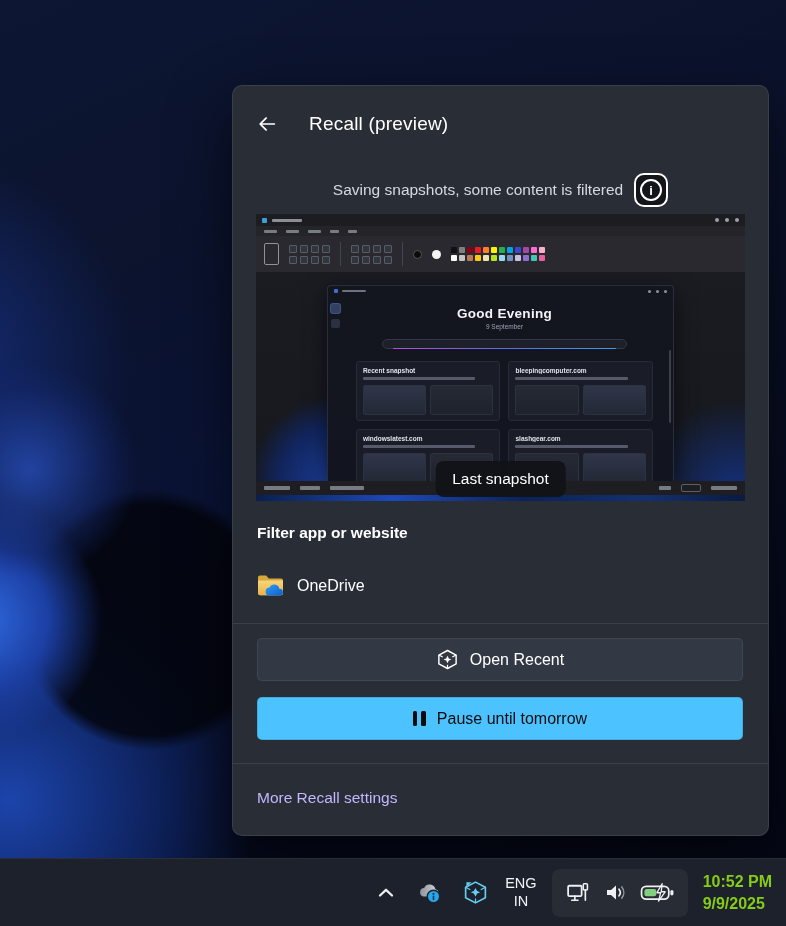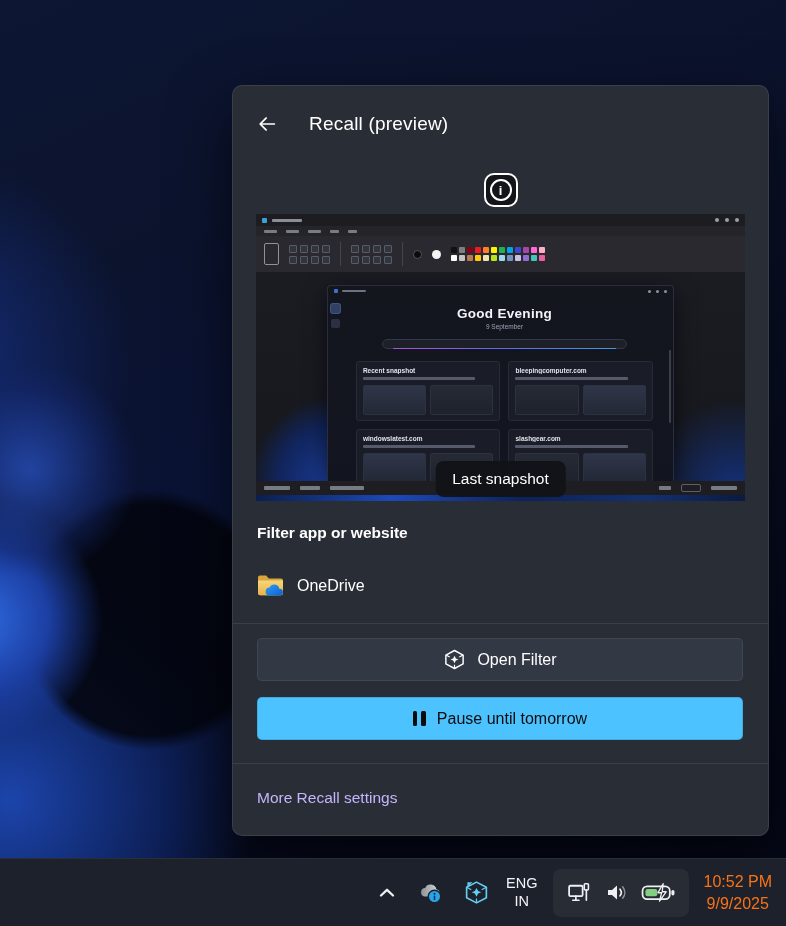--- a/index.html
+++ b/index.html
@@ -120,40 +120,41 @@
   .more-settings { position:absolute; top:703px; left:24px; font-size:15.5px; color:#c4b5fd; cursor:pointer; }
 
   
   .taskbar { position:absolute; left:0; right:0; bottom:0; height:68px; background:#1d212b;
     border-top:1px solid rgba(255,255,255,.06); }
   .tray { position:absolute; right:14px; top:0; bottom:0; display:flex; align-items:center; gap:15px; }
   .tray-btn { display:flex; align-items:center; justify-content:center; cursor:pointer; border-radius:5px; }
   .lang { color:#f2f4f7; font-size:14.5px; line-height:1.2; text-align:center; cursor:pointer; }
   .quick-group { display:flex; align-items:center; gap:11px; height:48px; padding:0 13px;
     border-radius:8px; background:rgba(255,255,255,.05); cursor:pointer; }
-  .clock { text-align:center; color:#f97316; font-size:16px; line-height:1.32; cursor:pointer; white-space:nowrap; }
+  .clock { text-align:left; color:#84cc16; font-size:16px; line-height:1.32; cursor:pointer; white-space:nowrap;font-weight:bold; }
 </style>
 </head>
 <body>
 
 <div id="stage">
   <div class="wallpaper"></div>
 
   <div class="panel">
 
     <div class="panel-header">
       <div class="back-btn">
         <svg width="22" height="22" viewBox="0 0 24 24">
           <path d="M20 12 H5 M11 5.5 L4.5 12 L11 18.5" fill="none" stroke="#ffffff" stroke-width="1.9" stroke-linecap="round" stroke-linejoin="round"></path>
         </svg>
       </div>
       <div class="panel-title">Recall (preview)</div>
     </div>
 
     <div class="status-row">
+      <span class="status-text">Saving snapshots, some content is filtered</span>
       <span class="info-ring">
         <span class="info-circle">i</span>
       </span>
     </div>
 
     <div class="thumb">
       <div class="p-titlebar">
         <span class="p-appdot"></span>
         <span class="tb-bar" style="width:30px"></span>
         <span class="p-ctrls">
@@ -317,21 +318,21 @@
     </div>
 
     <div class="divider div1"></div>
 
     <div class="action-btn open-recall">
       <svg width="23" height="23" viewBox="0 0 24 24">
         <path d="M12 2.6 L21 7.4 V16.6 L12 21.4 L3 16.6 V7.4 Z" fill="none" stroke="#ffffff" stroke-width="1.5" stroke-linejoin="round"></path>
         <path d="M3 7.4 L7 9.5 M21 7.4 L17 9.5 M12 21.4 V17.6" fill="none" stroke="#ffffff" stroke-width="1.2"></path>
         <path d="M12 8.2 L13.4 11 L16.2 12 L13.4 13 L12 15.8 L10.6 13 L7.8 12 L10.6 11 Z" fill="#ffffff"></path>
       </svg>
-      <span>Open Filter</span>
+      <span>Open Recent</span>
     </div>
 
     <div class="action-btn pause-btn">
       <span class="pause-glyph">
           <i></i>
           <i></i>
         </span>
       <span>Pause until tomorrow</span>
     </div>
 

